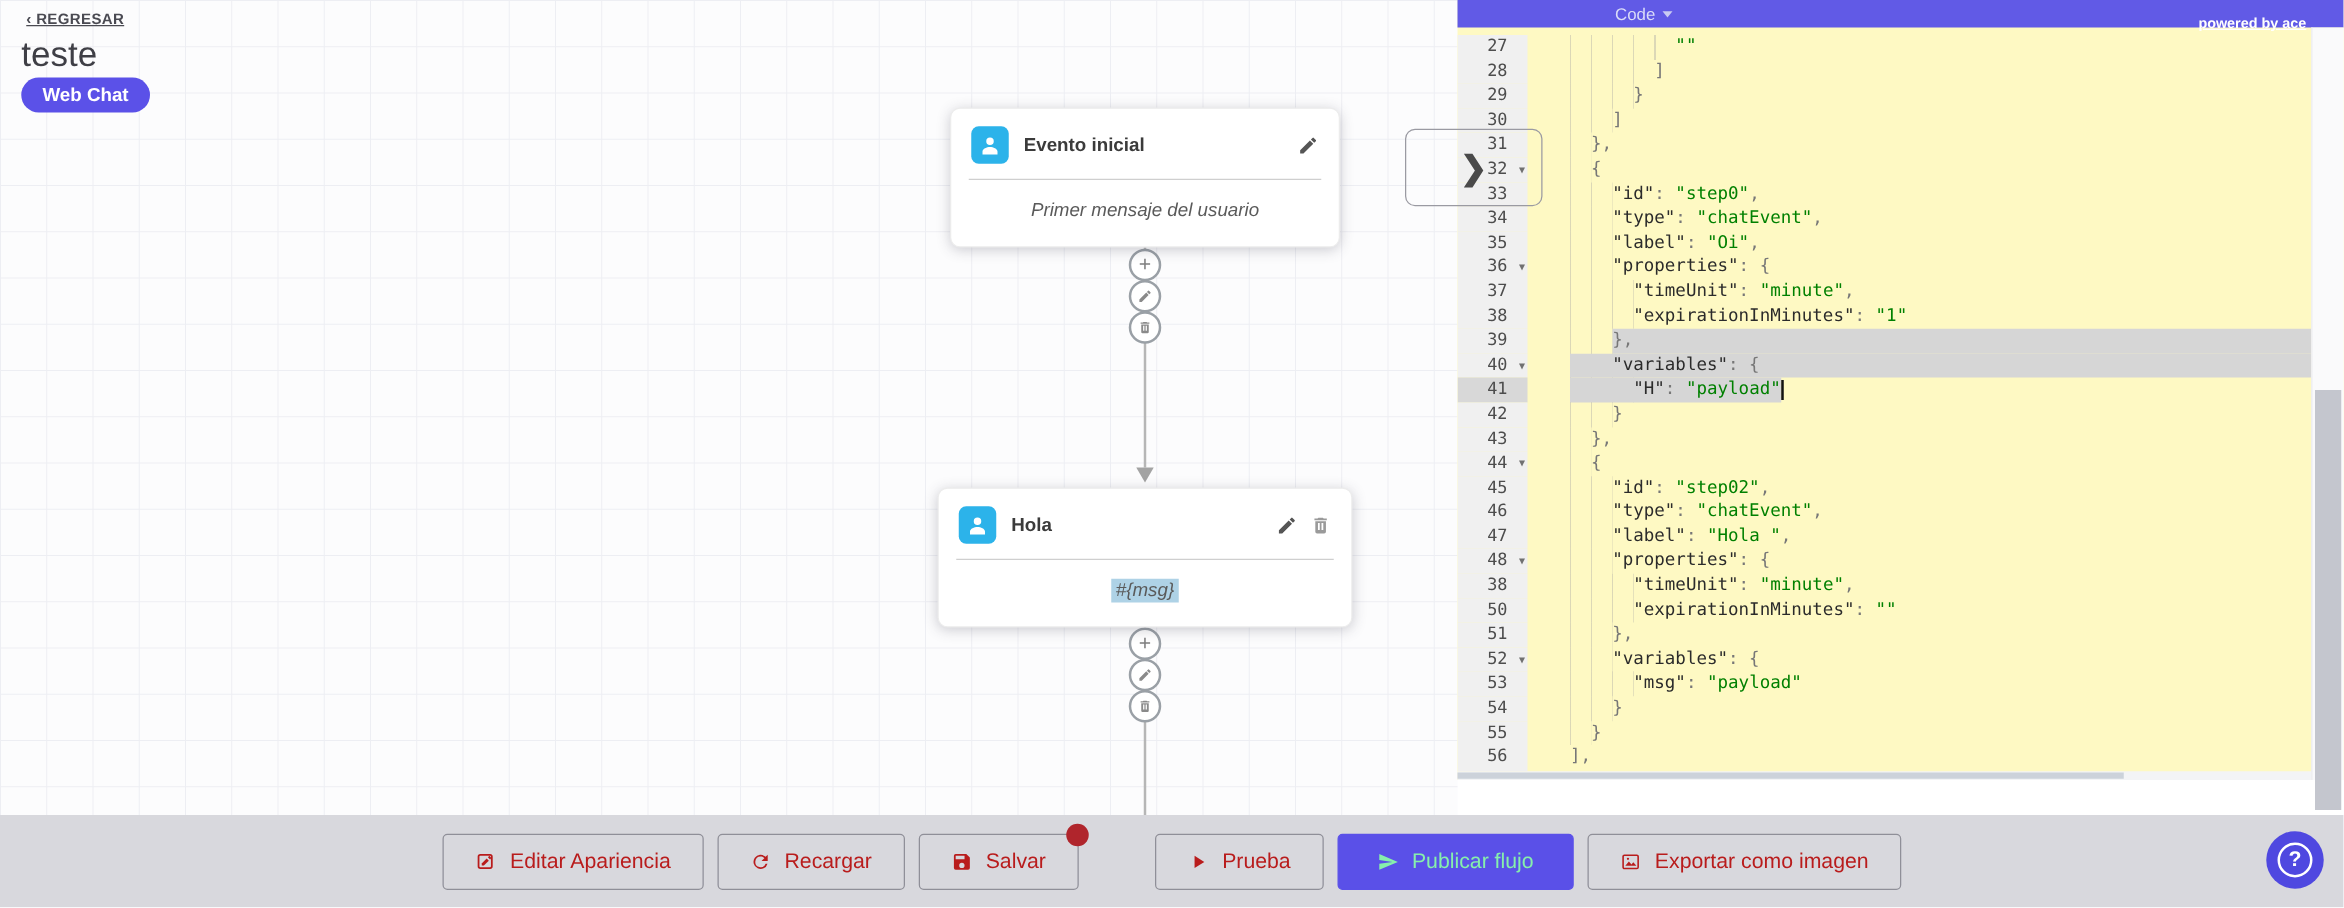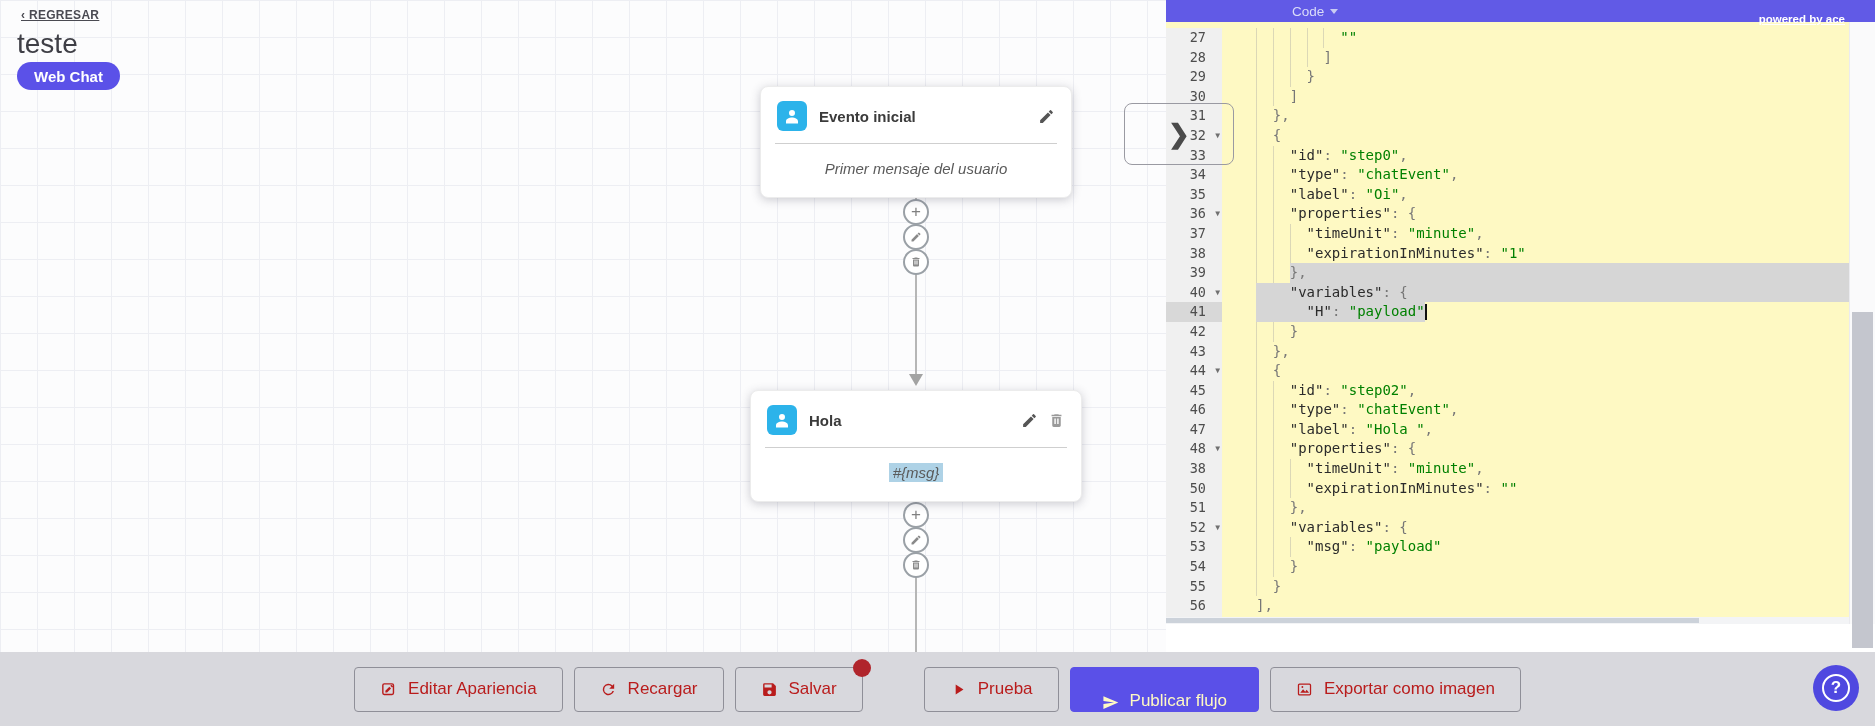--- a/index.html
+++ b/index.html
@@ -75,21 +75,21 @@
     border:1.5px solid #9a9aa2; border-radius:8px; background:transparent; z-index:5;
     display:flex; align-items:center; justify-content:center; cursor:pointer; }
   #panel-toggle .chev { font-size:26px; font-weight:bold; color:#4a4a4a; }
 
   
   #toolbar { position:absolute; left:0; top:652px; width:1875px; height:74px; background:#d8d8dd;
     display:flex; align-items:center; justify-content:center; gap:11px; }
   .tb-btn { position:relative; height:45px; padding:0 25px; border:1px solid #8f8f98; border-radius:4px;
     background:transparent; color:#b91c1c; font-family:"Liberation Sans",sans-serif;
     font-size:17px; font-weight:500; display:flex; align-items:center; gap:11px; cursor:pointer; }
-  .tb-btn.primary { background:#5a50e8; border-color:#5a50e8; color:#fef9c3; padding:0 31px;align-items:flex-end; }
+  .tb-btn.primary { background:#5a50e8; border-color:#5a50e8; color:#86efac; padding:0 31px; }
   .tb-btn.gap-before { margin-left:50px; }
   .tb-badge { position:absolute; top:-9px; right:-9px; width:18px; height:18px; border-radius:50%;
     background:#b0252c; }
   #help-btn { position:absolute; right:16px; bottom:15px; width:46px; height:46px; border-radius:50%;
     background:#4f48e0; display:flex; align-items:center; justify-content:center; cursor:pointer; z-index:6; }
   #help-btn .qmark { width:28px; height:28px; border:2.5px solid #fff; border-radius:50%;
     color:#fff; font-size:17px; font-weight:bold; display:flex; align-items:center; justify-content:center; }
 </style>
 </head>
 <body>

